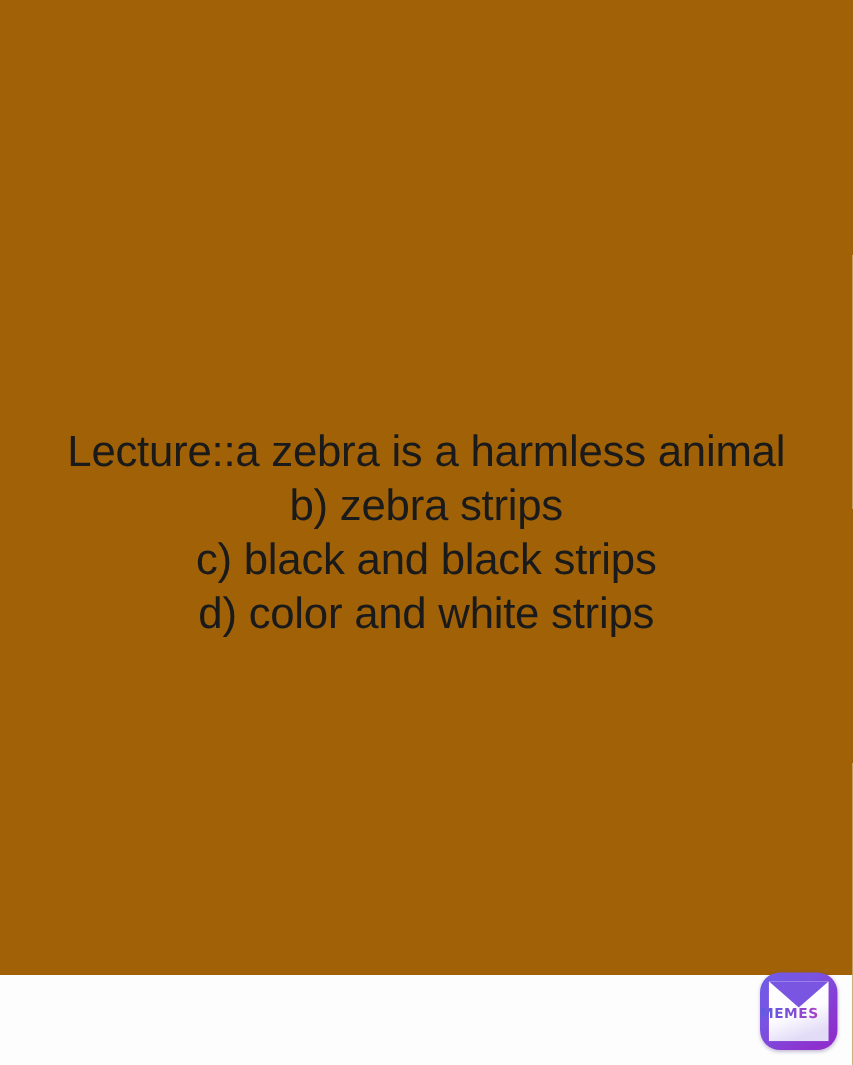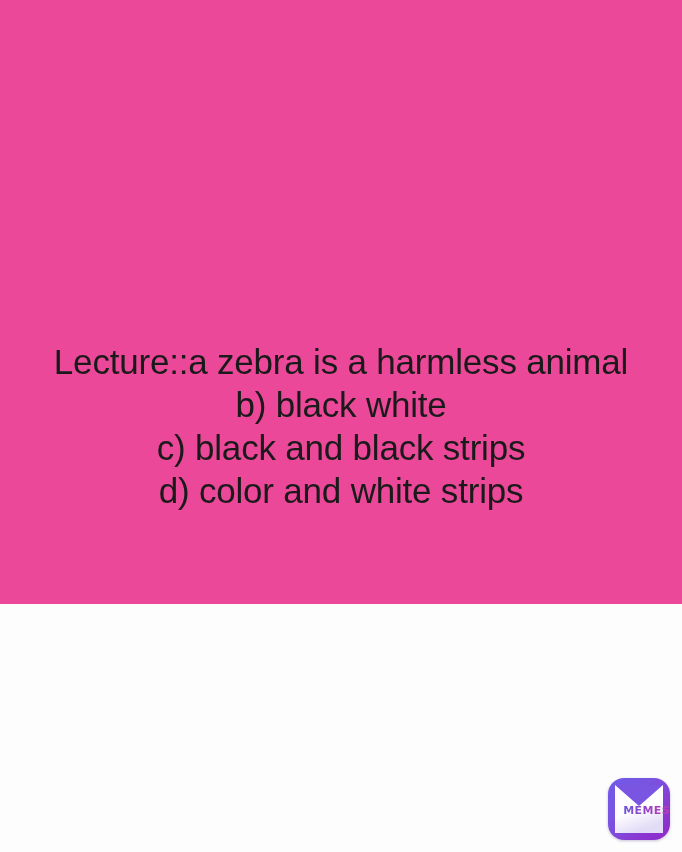--- a/index.html
+++ b/index.html
@@ -13,22 +13,22 @@
     background: #fdfdfd;
     font-family: "Liberation Sans", "DejaVu Sans", sans-serif;
     overflow: hidden;
     position: relative;
   }
 
   .meme-canvas {
     position: absolute;
     inset: 0;
     width: 682px;
-    height: 604px;
-    background: #ec4899;
+    height: 780px;
+    background: #a16207;
   }
 
   
   .caption-block {
     position: absolute;
     left: 0;
     top: 0;
     width: 682px;
     height: 852px;
     display: flex;
@@ -75,40 +75,40 @@
     display: block;
     width: 48px;
     height: 48px;
   }
 
   .badge-wordmark {
     position: absolute;
     left: 0;
     top: 26px;
     width: 62px;
-    text-align: right;
+    text-align: left;
     font-family: "DejaVu Sans", "Liberation Sans", sans-serif;
     font-size: 11px;
     font-weight: 700;
     letter-spacing: 0.4px;
     background: linear-gradient(90deg, #5b5fe0 0%, #7a4fd6 38%, #a040c6 68%, #b93fb0 100%);
     -webkit-background-clip: text;
     background-clip: text;
     color: transparent;
     -webkit-text-fill-color: transparent;
   }
 </style>
 </head>
 <body>
 
 <div class="meme-canvas">
 
   <div class="caption-block">
     <span class="caption-line">Lecture::a zebra is a harmless animal</span>
-    <span class="caption-line">b) black white</span>
+    <span class="caption-line">b) zebra strips</span>
     <span class="caption-line">c) black and black strips</span>
     <span class="caption-line">d) color and white strips</span>
   </div>
 
   <div class="watermark-badge">
     <span class="badge-envelope">
       <svg viewBox="0 0 48 48" xmlns="http://www.w3.org/2000/svg">
         <defs>
           <linearGradient id="envFill" x1="0" y1="0" x2="0.35" y2="1">
             <stop offset="0%" stop-color="#ffffff"></stop>

